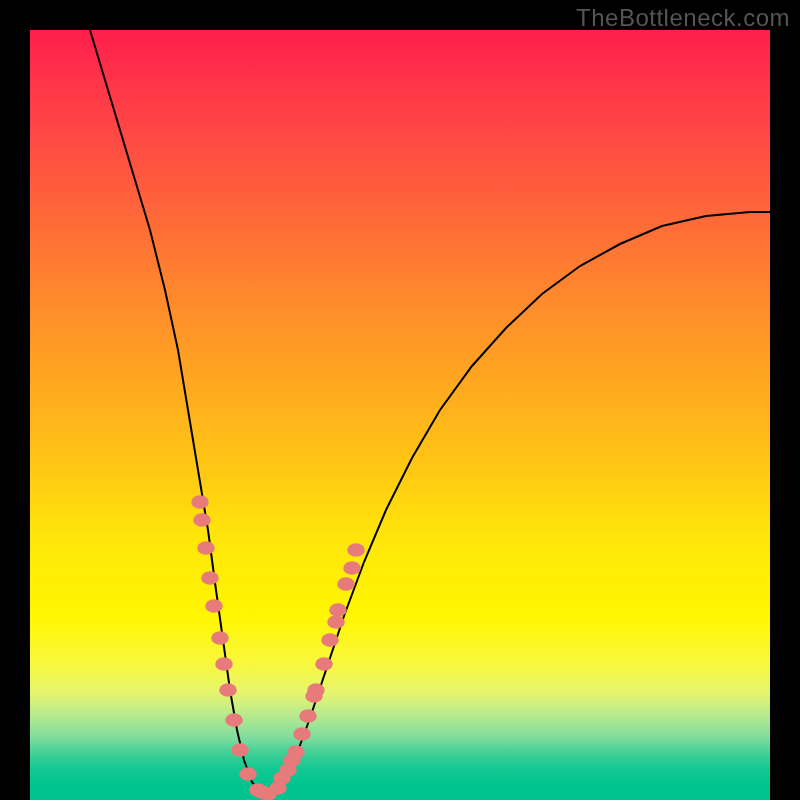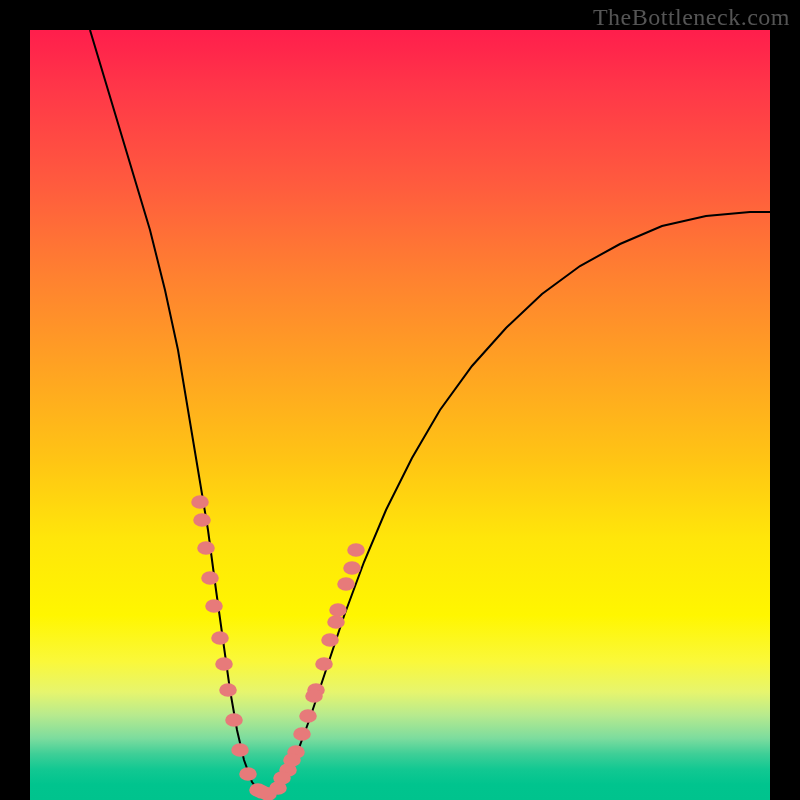--- a/index.html
+++ b/index.html
@@ -9,21 +9,21 @@
     position: relative;
     width: 800px;
     height: 800px;
     background: #000;
   }
 
   .watermark {
     position: absolute;
     top: 4px;
     right: 10px;
-    font-family: Liberation Serif, serif;
+    font-family: Liberation Sans, sans-serif;
     font-size: 24px;
     font-weight: 500;
     color: #555;
     letter-spacing: 0.5px;
     z-index: 5;
   }
 
   .plot {
     position: absolute;
     top: 30px;

